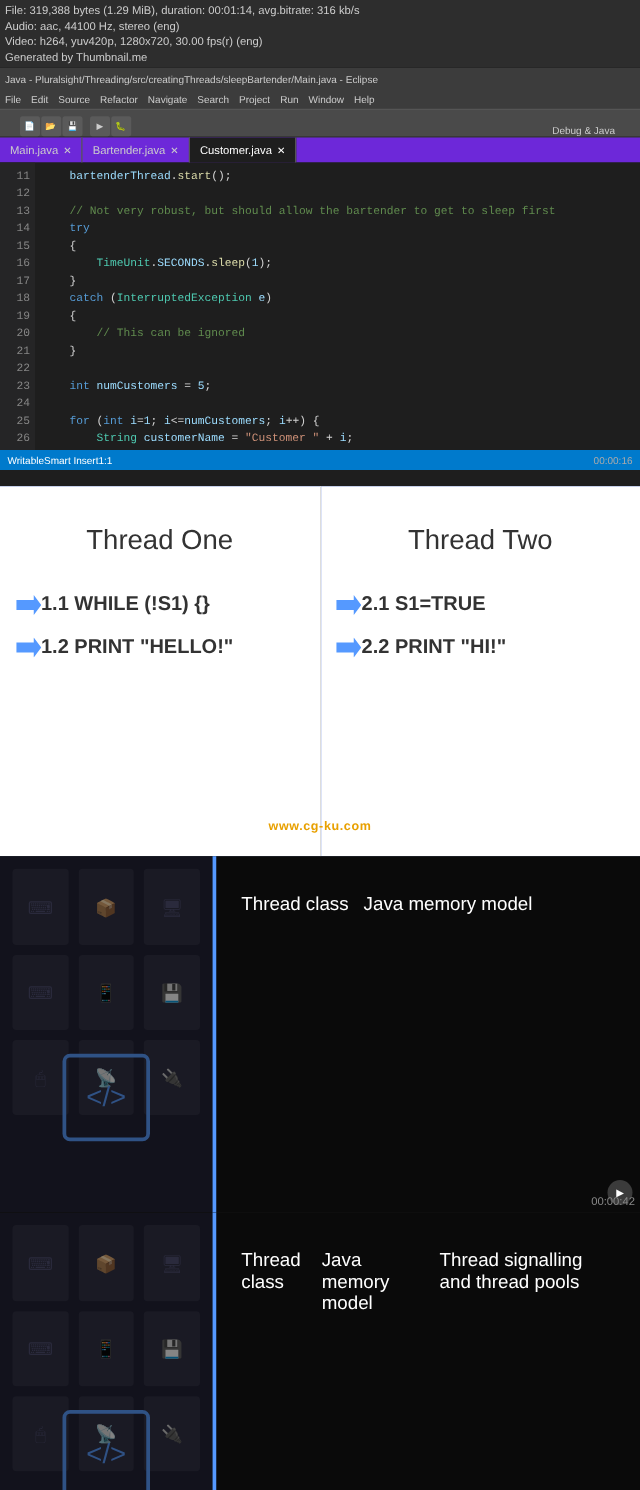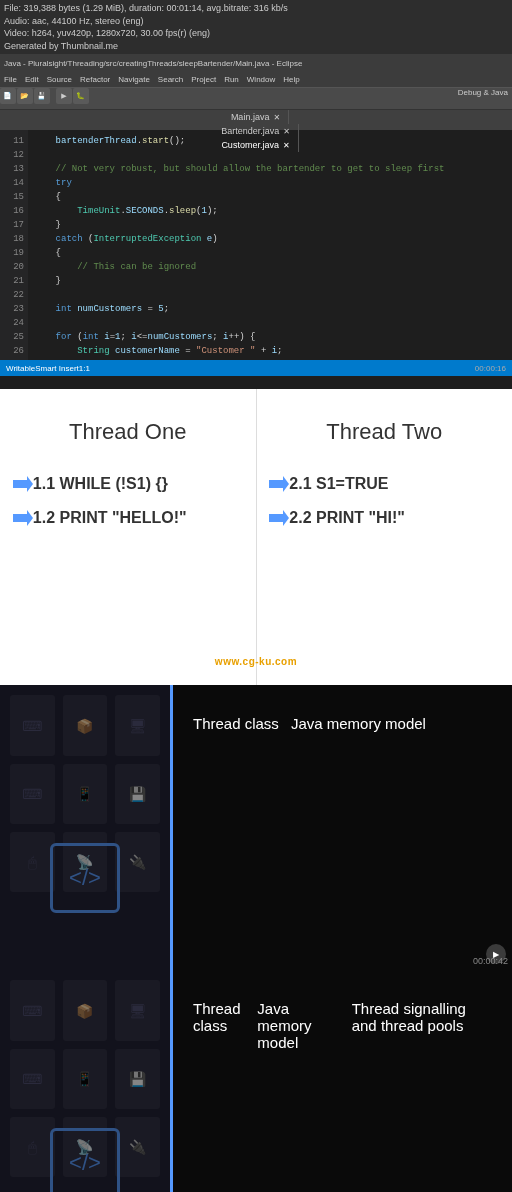--- a/index.html
+++ b/index.html
@@ -43,46 +43,45 @@
       font-size: 8px;
       color: #ccc;
       gap: 8px;
       border-bottom: 1px solid #555;
     }
 
     .ide-toolbar {
       background: #4a4a4a;
       height: 22px;
       display: flex;
-      align-items: flex-start;
-      padding: 0 0;
+      align-items: flex-end;
+      padding: 0 16px;
       gap: 2px;
       border-bottom: 1px solid #333;
     }
 
     .toolbar-btn {
       width: 16px;
       height: 16px;
       background: #5a5a5a;
       border-radius: 2px;
       display: inline-flex;
       align-items: center;
       justify-content: center;
       font-size: 7px;
       color: #ccc;
     }
 
     .ide-tabs {
-      background: #404040;
+      background: #6d28d9;
       height: 20px;
       display: flex;
-      align-items: center;
+      align-items: flex-end;
       font-size: 9px;
       color: #ccc;
-      flex-direction: column;
     }
 
     .ide-tab {
       padding: 2px 8px;
       height: 20px;
       display: flex;
       align-items: center;
       gap: 4px;
       font-size: 9px;
       border-right: 1px solid #555;

